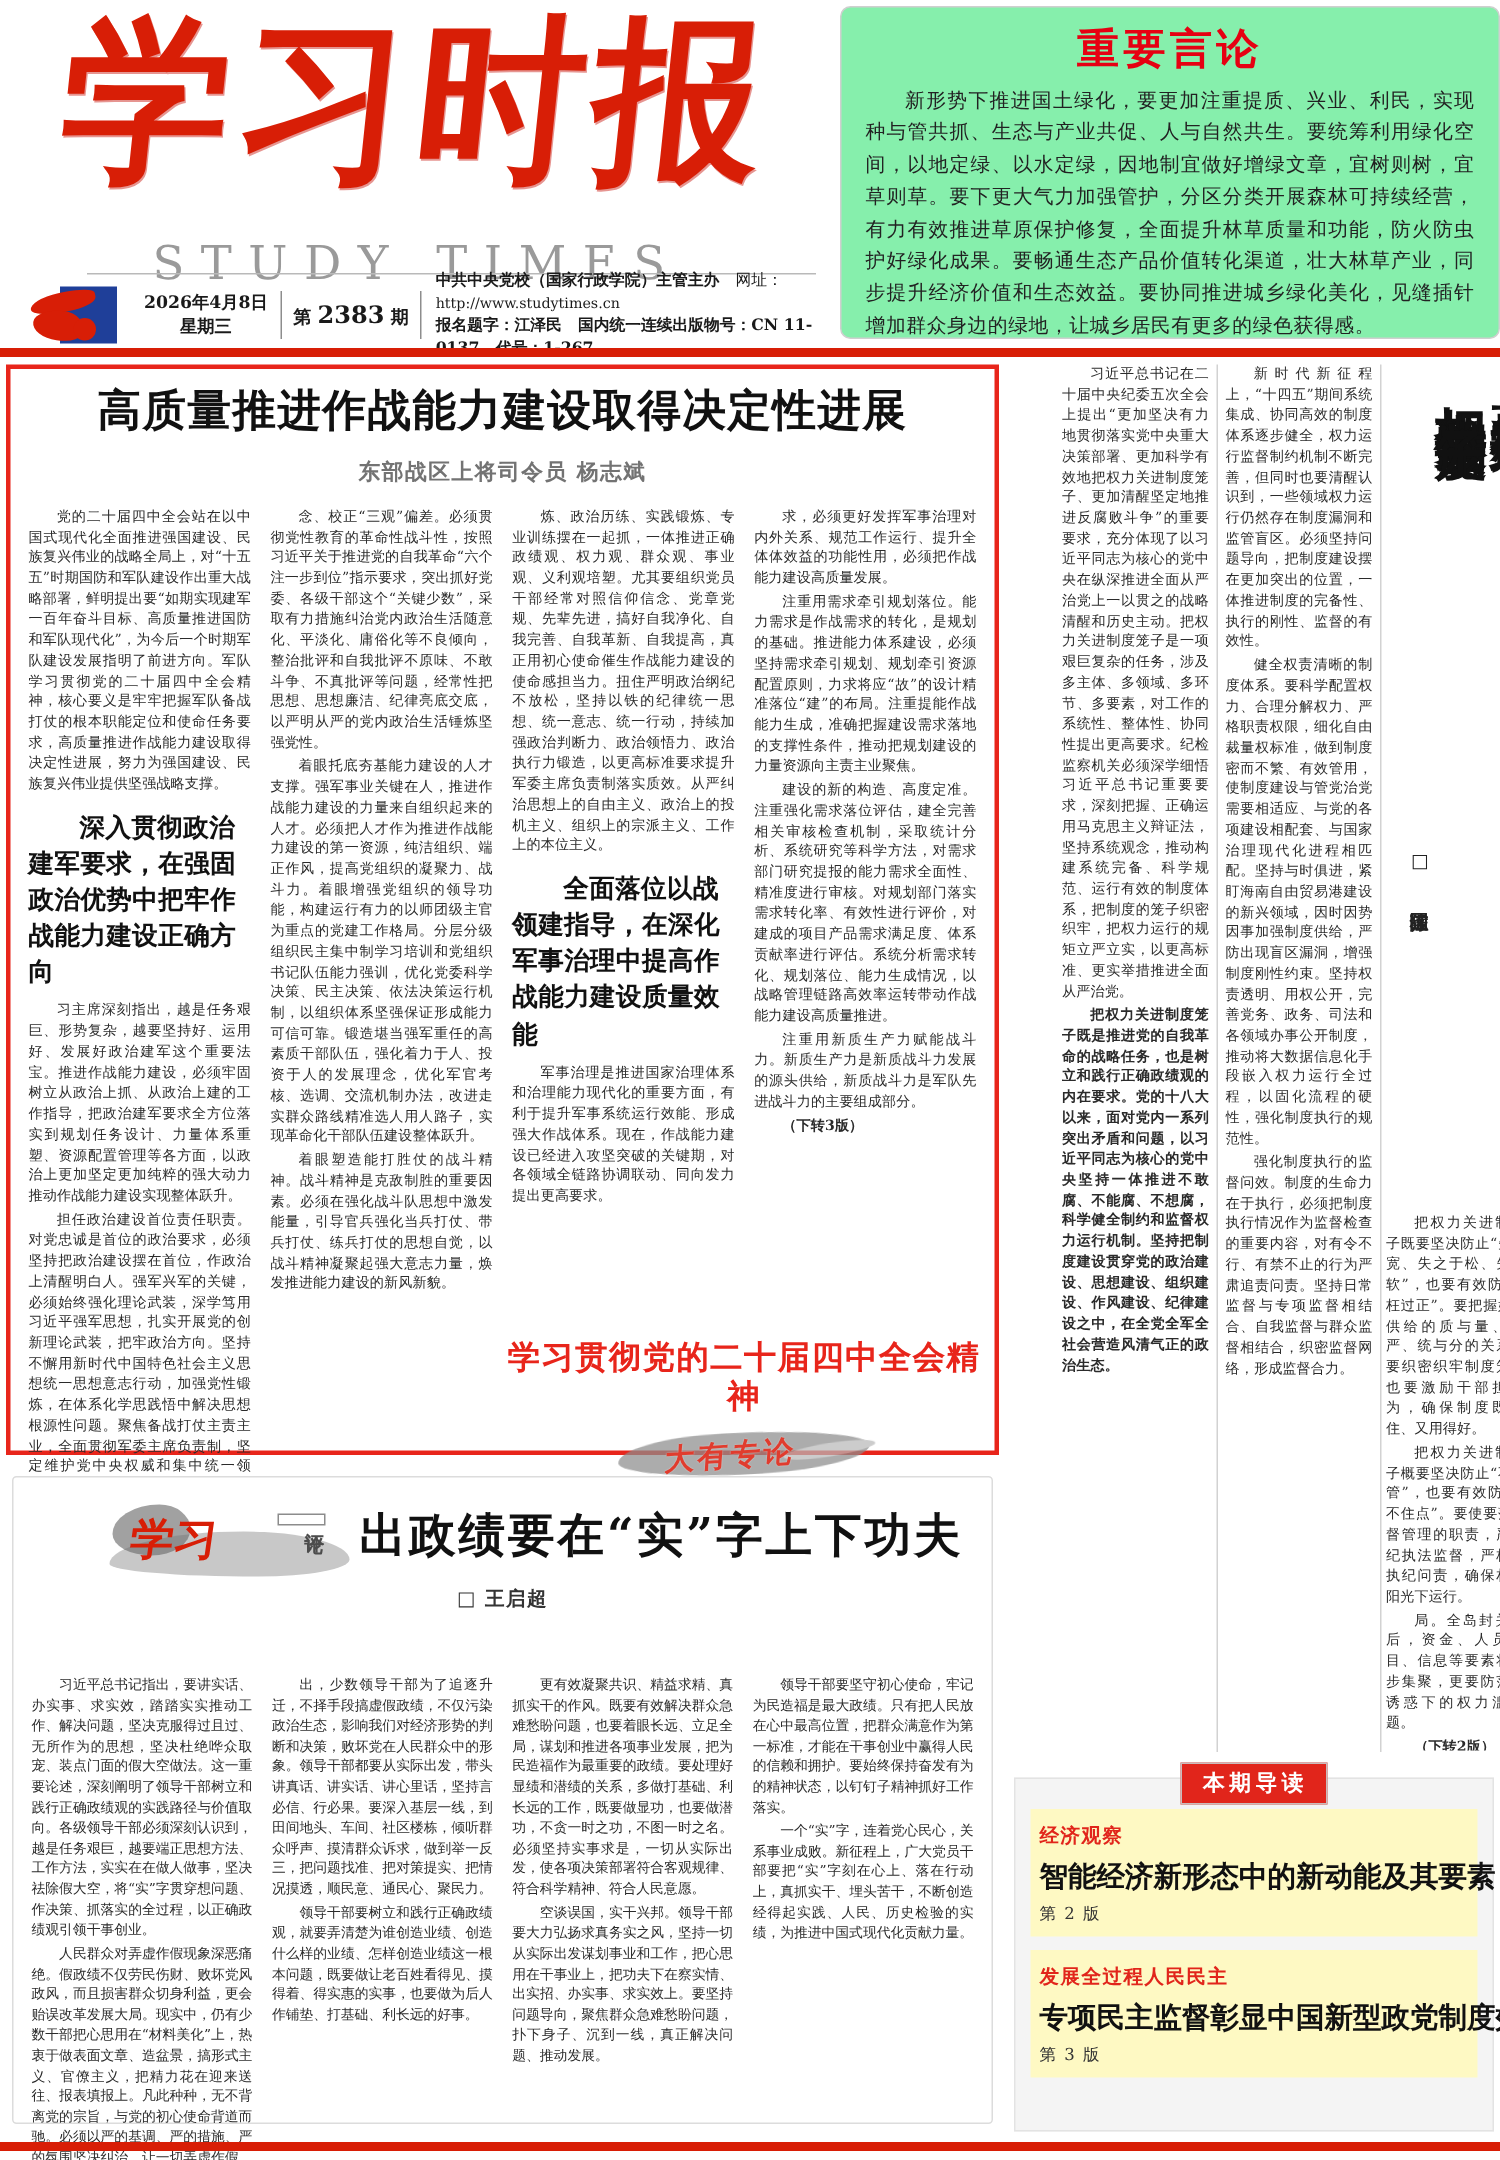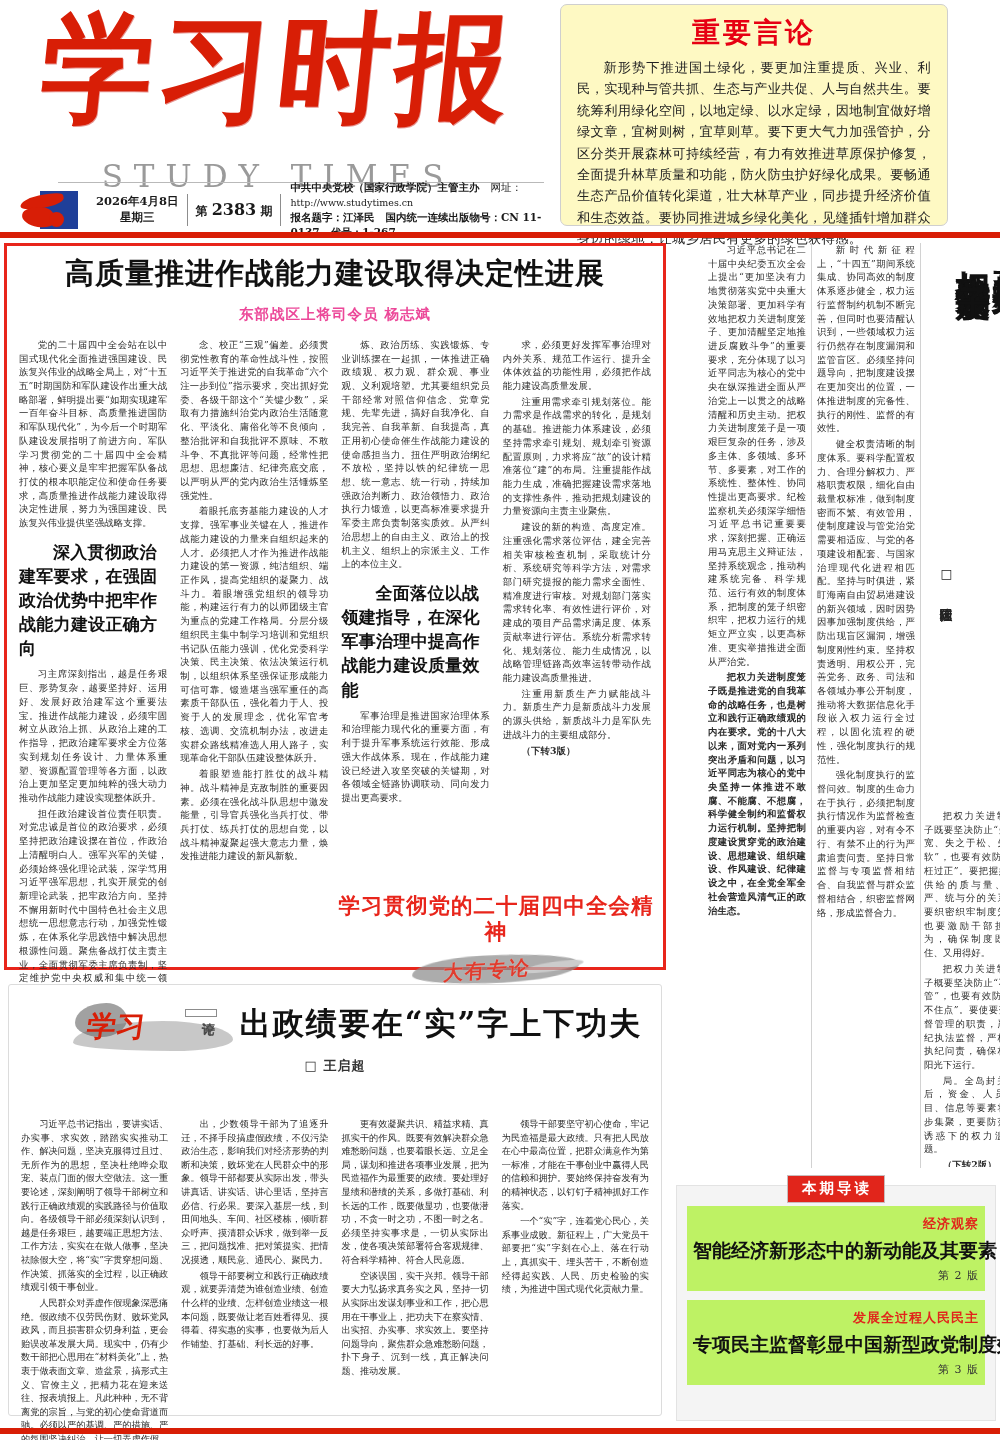--- a/index.html
+++ b/index.html
@@ -55,23 +55,23 @@
     font-family:"DejaVu Serif","Liberation Serif",serif;font-weight:bold;white-space:nowrap;
   }
   .mast-issue .num{font-size:16px;}
   .mast-pub{flex:1 1 auto;padding-left:9px;line-height:1.45;font-size:10.5px;color:#1a1a1a;
     font-family:"DejaVu Serif","Liberation Serif",serif;font-weight:bold;}
   .mast-pub .lite{font-weight:normal;}
   .mast-pub .url{font-weight:normal;font-size:9.5px;}
 
   
   .stmt-box{
-    position:absolute;left:560px;top:4px;width:388px;height:222px;
+    position:absolute;left:560px;top:4px;width:440px;height:222px;
     border:1px solid #cfcfcf;border-radius:7px;box-sizing:border-box;
-    background:#fef9c3;padding:10px 16px 8px 16px;
+    background:#86efac;padding:10px 16px 8px 16px;
   }
   .stmt-title{
     text-align:center;color:#e60012;font-weight:bold;font-size:28px;
     letter-spacing:3px;line-height:1.25;
     font-family:"DejaVu Sans","Liberation Sans",sans-serif;
   }
   .stmt-body{
     margin-top:7px;font-size:13.2px;line-height:1.62;color:#222;
     text-align:justify;text-indent:2em;
     font-family:"DejaVu Serif","Liberation Serif",serif;
@@ -89,21 +89,21 @@
     border:3px solid #e8251b;box-sizing:border-box;background:#fff;
     padding:10px 12px 6px 12px;
   }
   .feat-headline{
     text-align:center;font-size:29px;line-height:1.2;font-weight:bold;
     color:#111;letter-spacing:1px;
     font-family:"DejaVu Serif","Liberation Serif",serif;
     white-space:nowrap;
   }
   .feat-byline{
-    text-align:center;margin-top:14px;font-size:14.5px;color:#ec4899;letter-spacing:1px;
+    text-align:center;margin-top:14px;font-size:14.5px;color:#737373;letter-spacing:1px;
     font-family:"DejaVu Serif","Liberation Serif",serif;font-weight:bold;
   }
   .feat-cols{
     position:relative;margin-top:14px;height:565px;
     display:flex;gap:13px;
   }
   .fcol{flex:1 1 0;position:relative;}
   .ptext{
     font-size:9.4px;line-height:1.46;color:#2b2b2b;text-align:justify;text-indent:2em;
     font-family:"DejaVu Serif","Liberation Serif",serif;letter-spacing:.1px;
@@ -180,21 +180,21 @@
     position:absolute;left:676px;top:1185px;width:320px;height:236px;
     background:#f4f4f4;border:1px solid #e3e3e3;box-sizing:border-box;padding:0 10px;
   }
   .idx-tab{
     position:absolute;left:50%;transform:translateX(-50%);top:-11px;
     background:#e1251b;color:#fff;font-weight:bold;font-size:14.5px;letter-spacing:3px;
     padding:3px 12px 4px 14px;border:1px solid #c9bcbc;
     font-family:"DejaVu Sans","Liberation Sans",sans-serif;
   }
   .idx-item{
-    background:#bef264;margin:0 0 9px 0;padding:9px 6px 8px 6px;text-align:right;
+    background:#fef9c3;margin:0 0 9px 0;padding:9px 6px 8px 6px;text-align:left;
   }
   .idx-item.first{margin-top:20px;}
   .idx-kicker{
     color:#e1251b;font-size:13px;font-weight:bold;letter-spacing:1px;
     font-family:"DejaVu Serif","Liberation Serif",serif;
   }
   .idx-title{
     margin-top:5px;font-size:19px;font-weight:bold;color:#111;letter-spacing:0px;
     font-family:"DejaVu Serif","Liberation Serif",serif;white-space:nowrap;
   }

